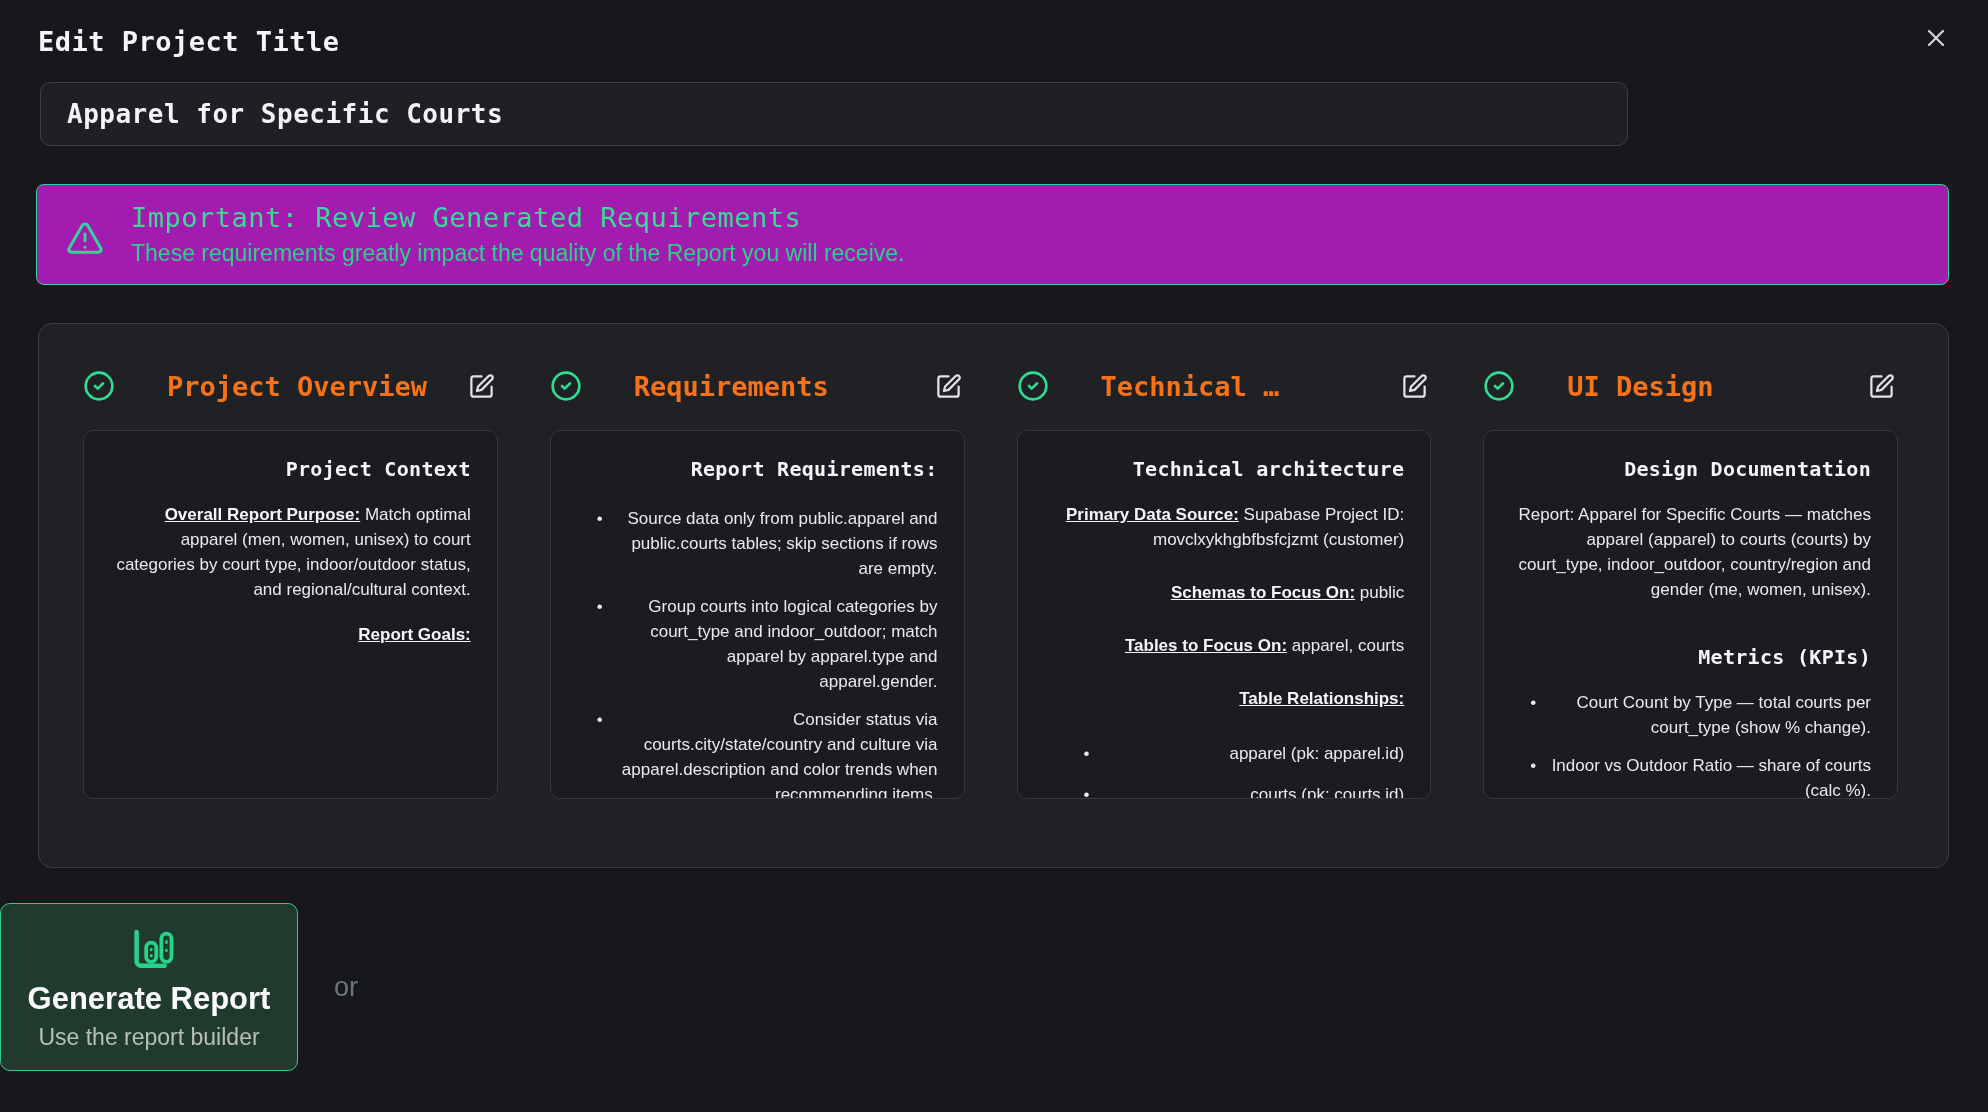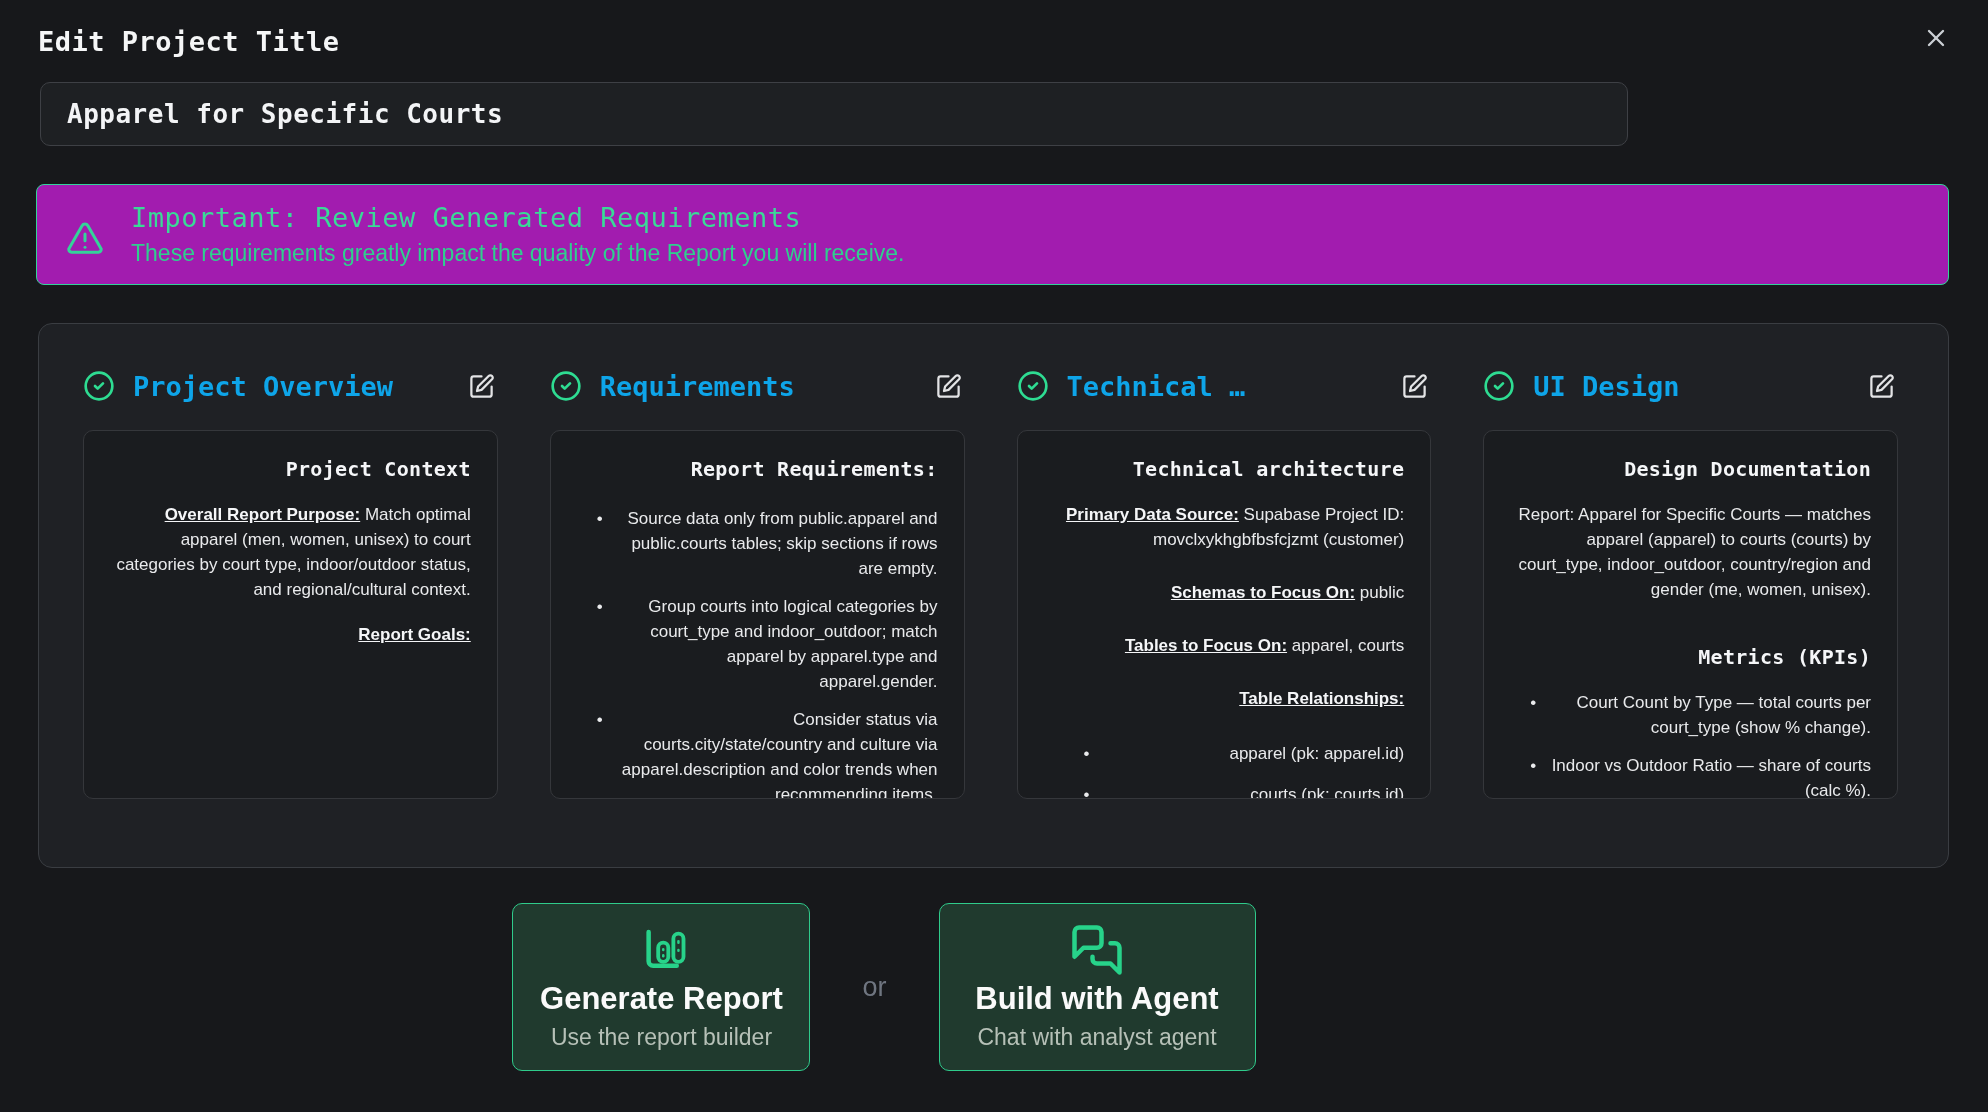--- a/index.html
+++ b/index.html
@@ -25,42 +25,42 @@
   .alert-icon{width:40px;height:40px;color:#34d399;flex:none;margin-top:8px;}
   .alert-title{font:500 27px "DejaVu Sans Mono",monospace;color:#3ada97;letter-spacing:.5px;margin-bottom:7px;}
   .alert-sub{font:400 23px "Liberation Sans",sans-serif;color:#2fcf8e;}
 
   
   .panel{position:absolute;left:38px;top:323px;width:1911px;height:545px;box-sizing:border-box;
          background:#1f2125;border:1px solid #3a3d42;border-radius:14px;
          padding:42px 50px 0 44px;display:grid;grid-template-columns:repeat(4,1fr);column-gap:52px;}
   .col-header{display:flex;align-items:center;gap:18px;height:40px;}
   .status-icon{width:32px;height:32px;color:#2edc92;flex:none;}
-  .col-title{flex:1;font:700 27px "DejaVu Sans Mono",monospace;color:#0ea5e9;
-             white-space:nowrap;overflow:hidden;}
+  .col-title{flex:1;font:700 27px "DejaVu Sans Mono",monospace;color:#f97316;
+             white-space:nowrap;overflow:hidden;margin-left:34px;}
   .edit-btn{width:30px;height:30px;background:none;border:none;padding:0;color:#e3e4e6;cursor:pointer;flex:none;}
   .edit-btn svg{width:27px;height:27px;}
 
   .card{margin-top:24px;height:369px;box-sizing:border-box;background:#1a1c1f;border:1px solid #35373b;
         border-radius:10px;padding:22px 26px;overflow:hidden;text-align:right;}
   .card-h{font:700 20px "DejaVu Sans Mono",monospace;color:#f5f6f8;margin:4px 0 22px;letter-spacing:.3px;}
   .card p{font:400 17px "Liberation Sans",sans-serif;color:#e9eaec;line-height:1.47;margin:0 0 20px;}
   .card p strong{font-weight:700;color:#f5f6f8;text-decoration:underline;}
   .card ul{list-style:none;margin:0;padding:0 0 0 20px;}
   .card li{position:relative;font:400 17px "Liberation Sans",sans-serif;color:#e9eaec;line-height:1.47;
            margin:0 0 13px;padding-left:17px;}
   .card li::before{content:"\2022";position:absolute;left:0;top:0;color:#e9eaec;}
   .card .gap-top{margin-top:30px;}
   .card .h2{margin-top:42px;}
   .tech p{margin-bottom:28px;}
   .tech li{margin-bottom:16px;}
 
   
   .actions{position:absolute;left:0;top:903px;width:1768px;display:flex;align-items:center;
-           justify-content:center;gap:52px;}
+           justify-content:flex-start;gap:36px;}
   .action-btn{height:168px;box-sizing:border-box;background:#203a2e;border:1.5px solid #2fcb8b;
               border-radius:10px;display:flex;flex-direction:column;align-items:center;justify-content:center;
               cursor:pointer;padding:0 10px;}
   .action-btn.generate{width:298px;}
   .action-btn.agent{width:317px;}
   .action-icon{width:54px;height:54px;color:#27d38a;margin-bottom:4px;}
   .btn-title{font:700 31px "Liberation Sans",sans-serif;color:#fafafa;line-height:1.15;}
   .btn-sub{font:400 23px "Liberation Sans",sans-serif;color:#b6c0b7;margin-top:7px;}
   .or-label{font:400 27px "Liberation Sans",sans-serif;color:#6f7580;}
 </style>
@@ -223,23 +223,13 @@
         <rect x="38.4" y="15" width="2.2" height="3.6" rx="1.1" fill="currentColor"></rect>
         <rect x="38.4" y="22.8" width="2.2" height="3" rx="1.1" fill="currentColor"></rect>
       </svg>
     </span>
     <span class="btn-title">Generate Report</span>
     <span class="btn-sub">Use the report builder</span>
   </button>
 
   <span class="or-label">or</span>
 
-  <button class="action-btn agent">
-    <span class="action-icon">
-      <svg viewBox="0 0 24 24" fill="none" stroke="currentColor" stroke-width="2" stroke-linecap="round" stroke-linejoin="round" width="54" height="54">
-        <path d="M14 9a2 2 0 0 1-2 2H6l-4 4V4a2 2 0 0 1 2-2h8a2 2 0 0 1 2 2z"></path>
-        <path d="M18 9h2a2 2 0 0 1 2 2v11l-4-4h-6a2 2 0 0 1-2-2v-1"></path>
-      </svg>
-    </span>
-    <span class="btn-title">Build with Agent</span>
-    <span class="btn-sub">Chat with analyst agent</span>
-  </button>
 </div>
 
 </body></html>

